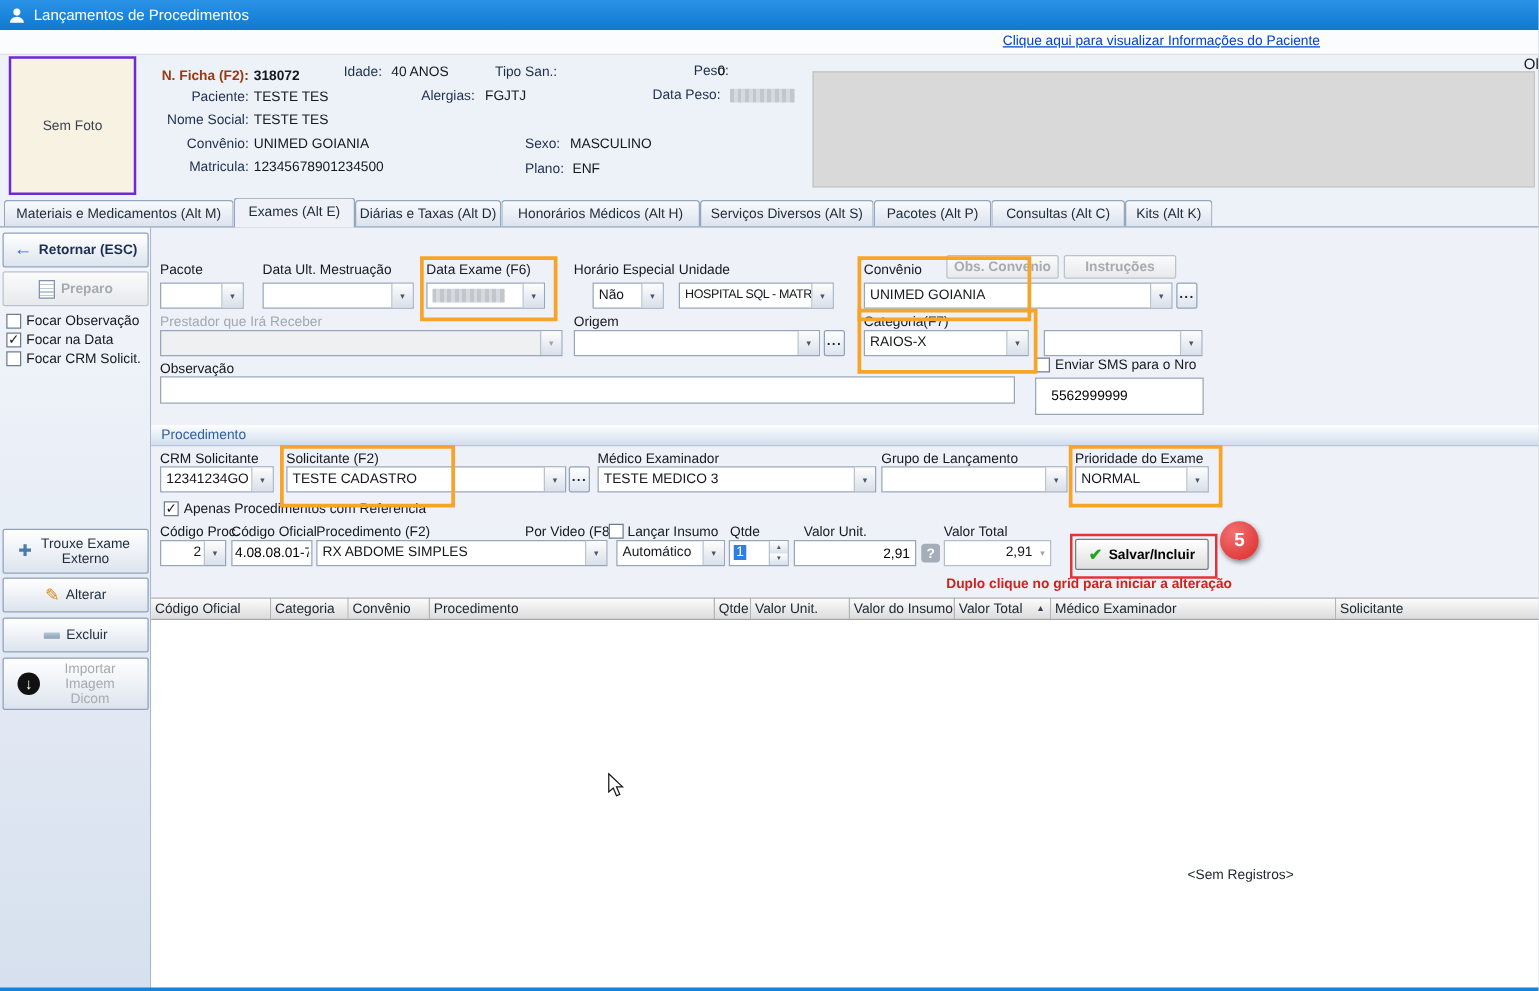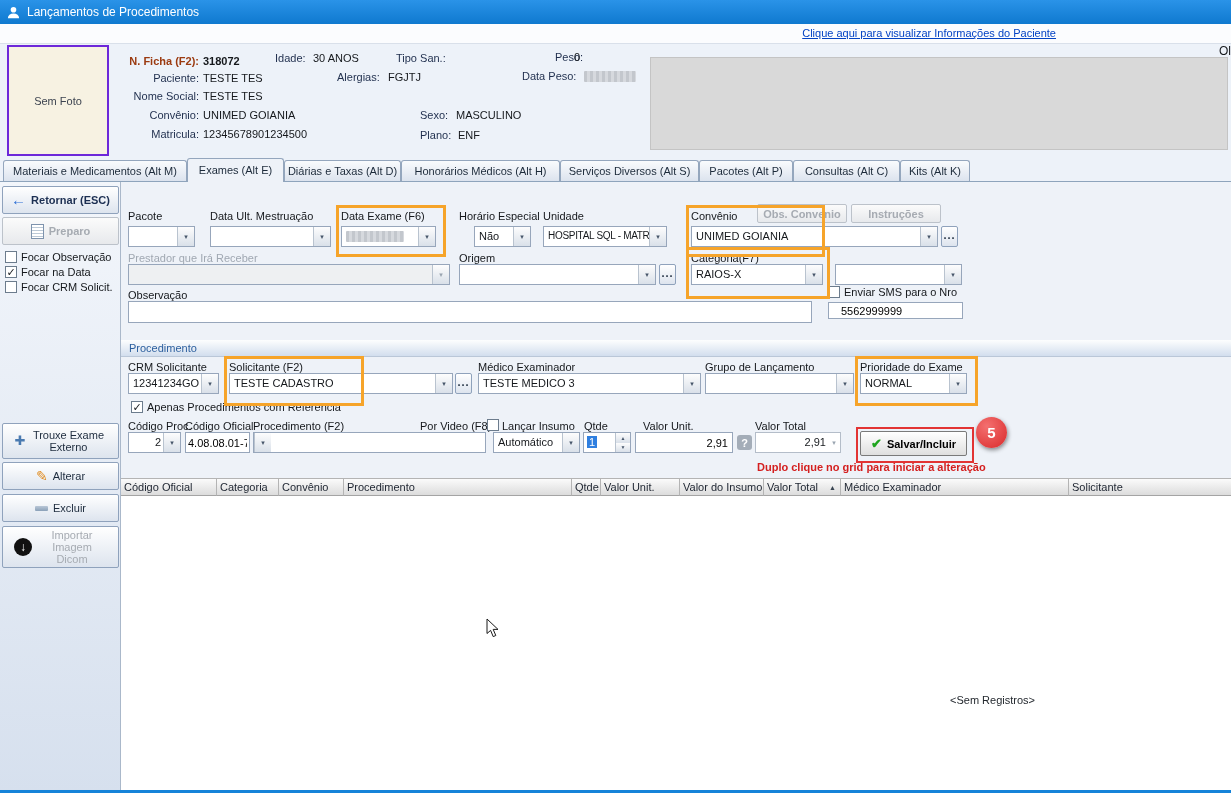--- a/index.html
+++ b/index.html
@@ -78,21 +78,21 @@
   <span class="lbl" style="left:96px;top:72px;width:103px;text-align:right;color:#1f2e4d;">Paciente:</span>
   <span class="lbl" style="left:203px;top:72px;">TESTE TES</span>
   <span class="lbl" style="left:96px;top:90px;width:103px;text-align:right;color:#1f2e4d;">Nome Social:</span>
   <span class="lbl" style="left:203px;top:90px;">TESTE TES</span>
   <span class="lbl" style="left:96px;top:109px;width:103px;text-align:right;color:#1f2e4d;">Convênio:</span>
   <span class="lbl" style="left:203px;top:109px;">UNIMED GOIANIA</span>
   <span class="lbl" style="left:96px;top:128px;width:103px;text-align:right;color:#1f2e4d;">Matricula:</span>
   <span class="lbl" style="left:203px;top:128px;">12345678901234500</span>
 
   <span class="lbl" style="left:275px;top:52px;color:#1f2e4d;">Idade:</span>
-  <span class="lbl" style="left:313px;top:52px;">30 ANOS</span>
+  <span class="lbl" style="left:313px;top:52px;">40 ANOS</span>
   <span class="lbl" style="left:337px;top:71px;color:#1f2e4d;">Alergias:</span>
   <span class="lbl" style="left:388px;top:71px;">FGJTJ</span>
   <span class="lbl" style="left:396px;top:52px;color:#1f2e4d;">Tipo San.:</span>
   <span class="lbl" style="left:420px;top:109px;color:#1f2e4d;">Sexo:</span>
   <span class="lbl" style="left:456px;top:109px;">MASCULINO</span>
   <span class="lbl" style="left:420px;top:129px;color:#1f2e4d;">Plano:</span>
   <span class="lbl" style="left:458px;top:129px;">ENF</span>
   <span class="lbl" style="left:541px;top:51px;color:#1f2e4d;padding-left:14px;">Peso:</span>
   <span class="lbl" style="left:574px;top:51px;">0</span>
   <span class="lbl" style="left:522px;top:70px;color:#1f2e4d;">Data Peso:</span>
@@ -209,21 +209,21 @@
     <span class="val"></span>
       <span class="dd">▾</span>
   </div>
 
   <span class="lbl" style="left:128px;top:289px;">Observação</span>
   <input class="input-el" style="left: 128px; top: 301px; width: 684px; height: 22px;" value="">
   <div class="chk" style="left:828px;top:286px;">
     <span class="box"></span>
     <span>Enviar SMS para o Nro</span>
   </div>
-  <input class="input-el" style="left: 828px; top: 302px; width: 135px; height: 17px; padding-left: 12px;" value="5562999999">
+  <input class="input-el" style="left: 828px; top: 302px; width: 135px; height: 30px; padding-left: 12px;" value="5562999999">
 
   <div class="section-hdr" style="top:340px;">Procedimento</div>
 
   <span class="lbl" style="left:128px;top:361px;">CRM Solicitante</span>
   <div class="combo" style="left:128px;top:373px;width:91px;">
     <span class="val">12341234GO</span>
       <span class="dd">▾</span>
   </div>
   <span class="lbl" style="left:229px;top:361px;">Solicitante (F2)</span>
   <div class="combo" style="left:229px;top:373px;width:224px;">
@@ -256,20 +256,21 @@
 
   <span class="lbl" style="left:128px;top:420px;">Código Proc.</span>
   <div class="combo" style="left:128px;top:432px;width:53px;">
     <span class="val" style="text-align:right;">2</span>
       <span class="dd">▾</span>
   </div>
   <span class="lbl" style="left:185px;top:420px;">Código Oficial</span>
   <input class="input-el" style="left: 185px; top: 432px; width: 65px; padding: 0px 2px;" value="4.08.08.01-7">
   <span class="lbl" style="left:253px;top:420px;">Procedimento (F2)</span>
   <div class="combo" style="left:253px;top:432px;width:233px;">
+    <span class="val">RX ABDOME SIMPLES</span>
       <span class="dd">▾</span>
   </div>
   <span class="lbl" style="left:420px;top:420px;">Por Video (F8)</span>
   <div class="chk" style="left:487px;top:419px;">
     <span class="box"></span>
   </div>
   <span class="lbl" style="left:502px;top:420px;">Lançar Insumo</span>
   <div class="combo" style="left:493px;top:432px;width:87px;">
     <span class="val">Automático</span>
       <span class="dd">▾</span>

